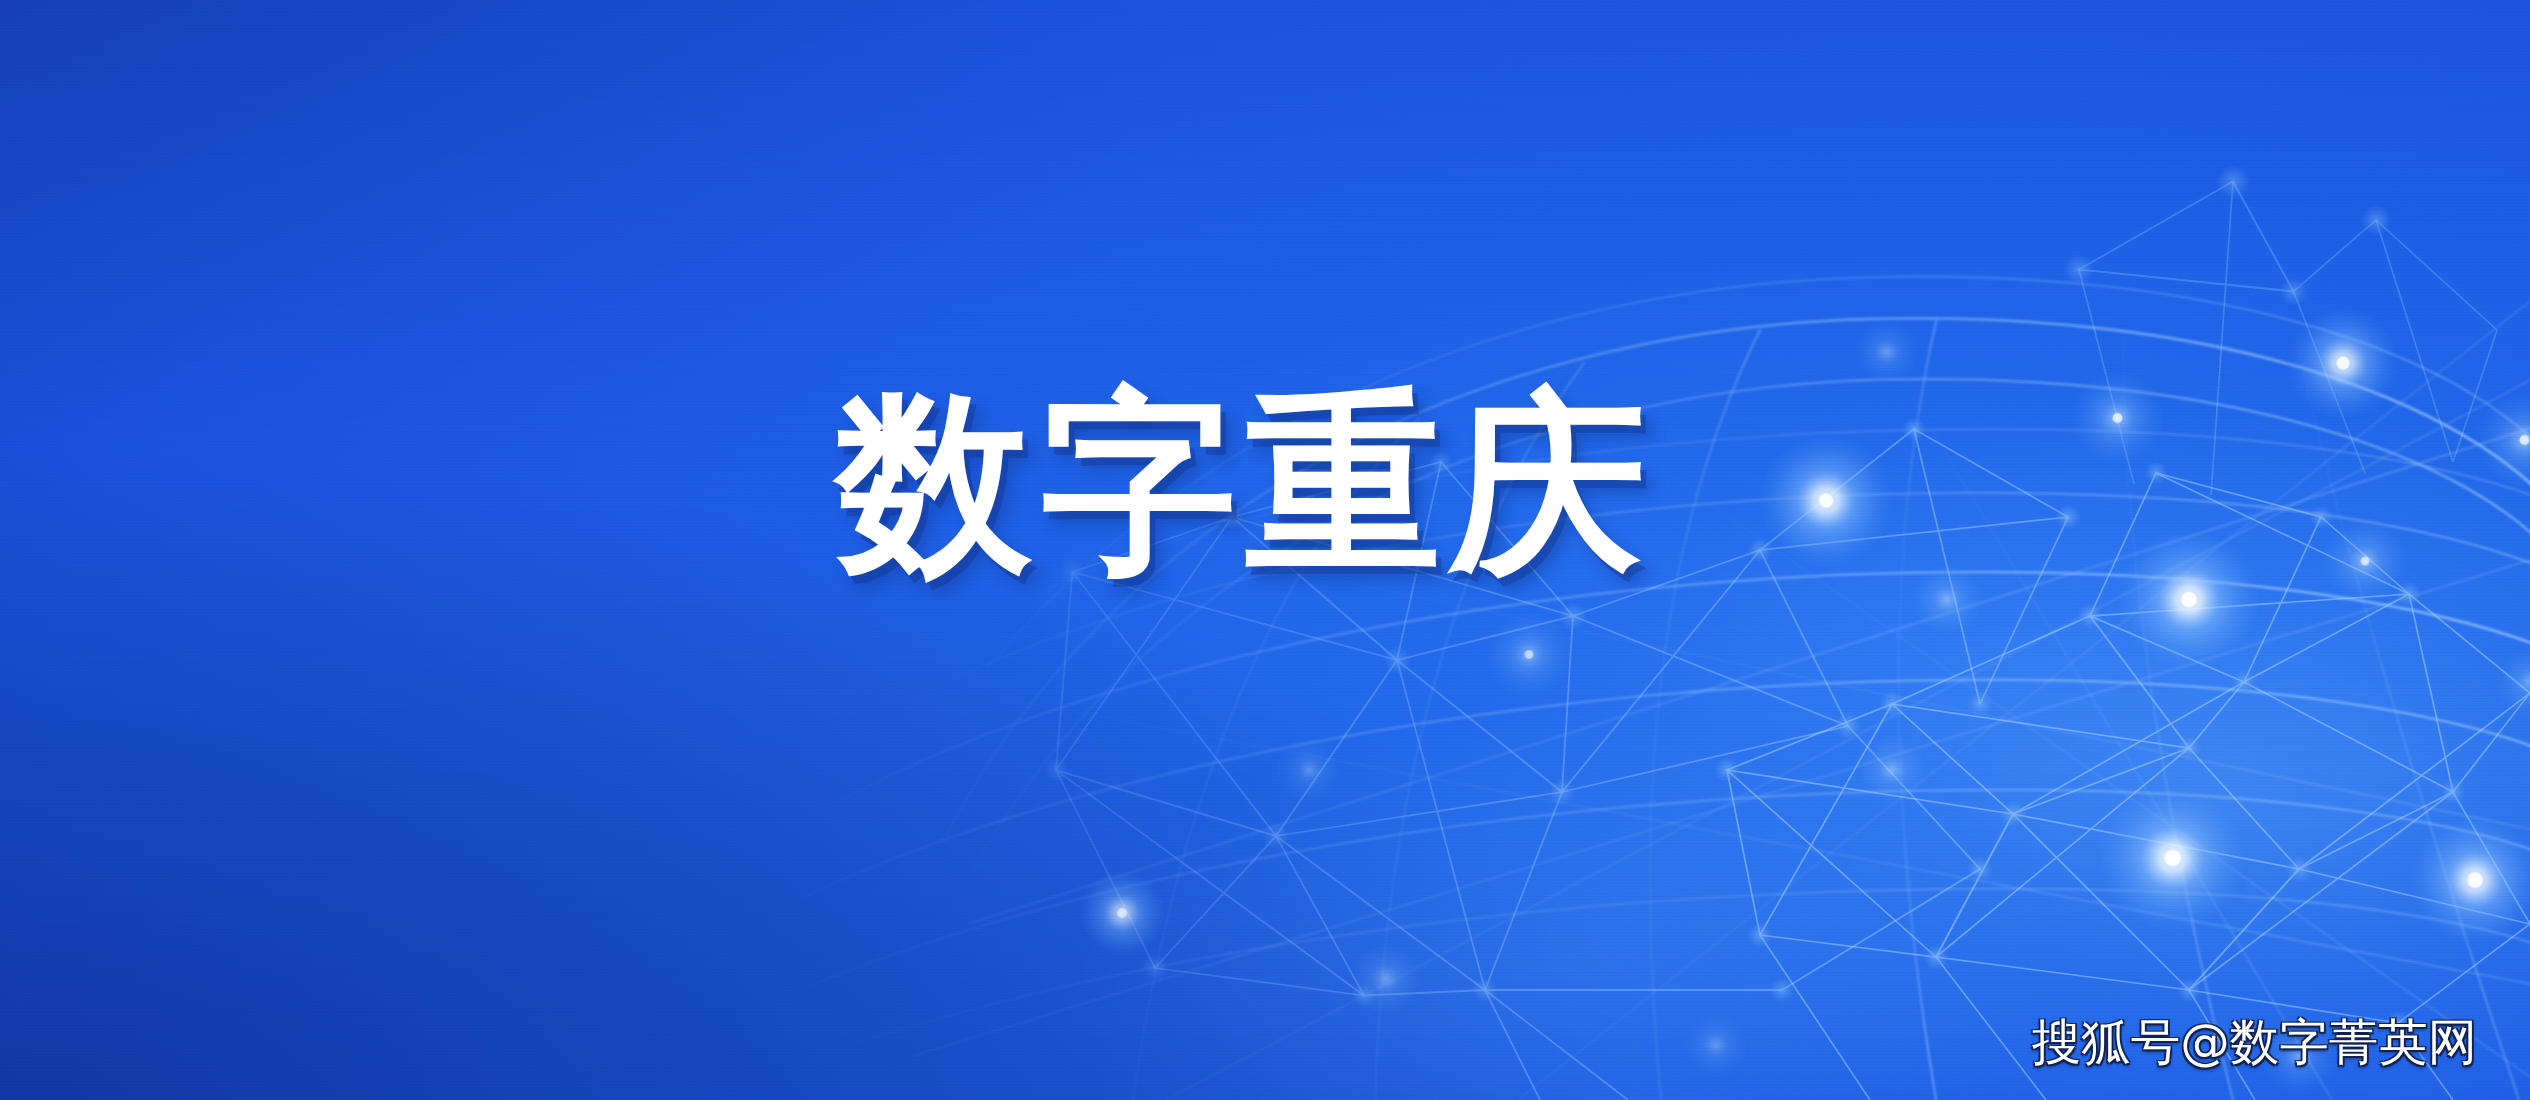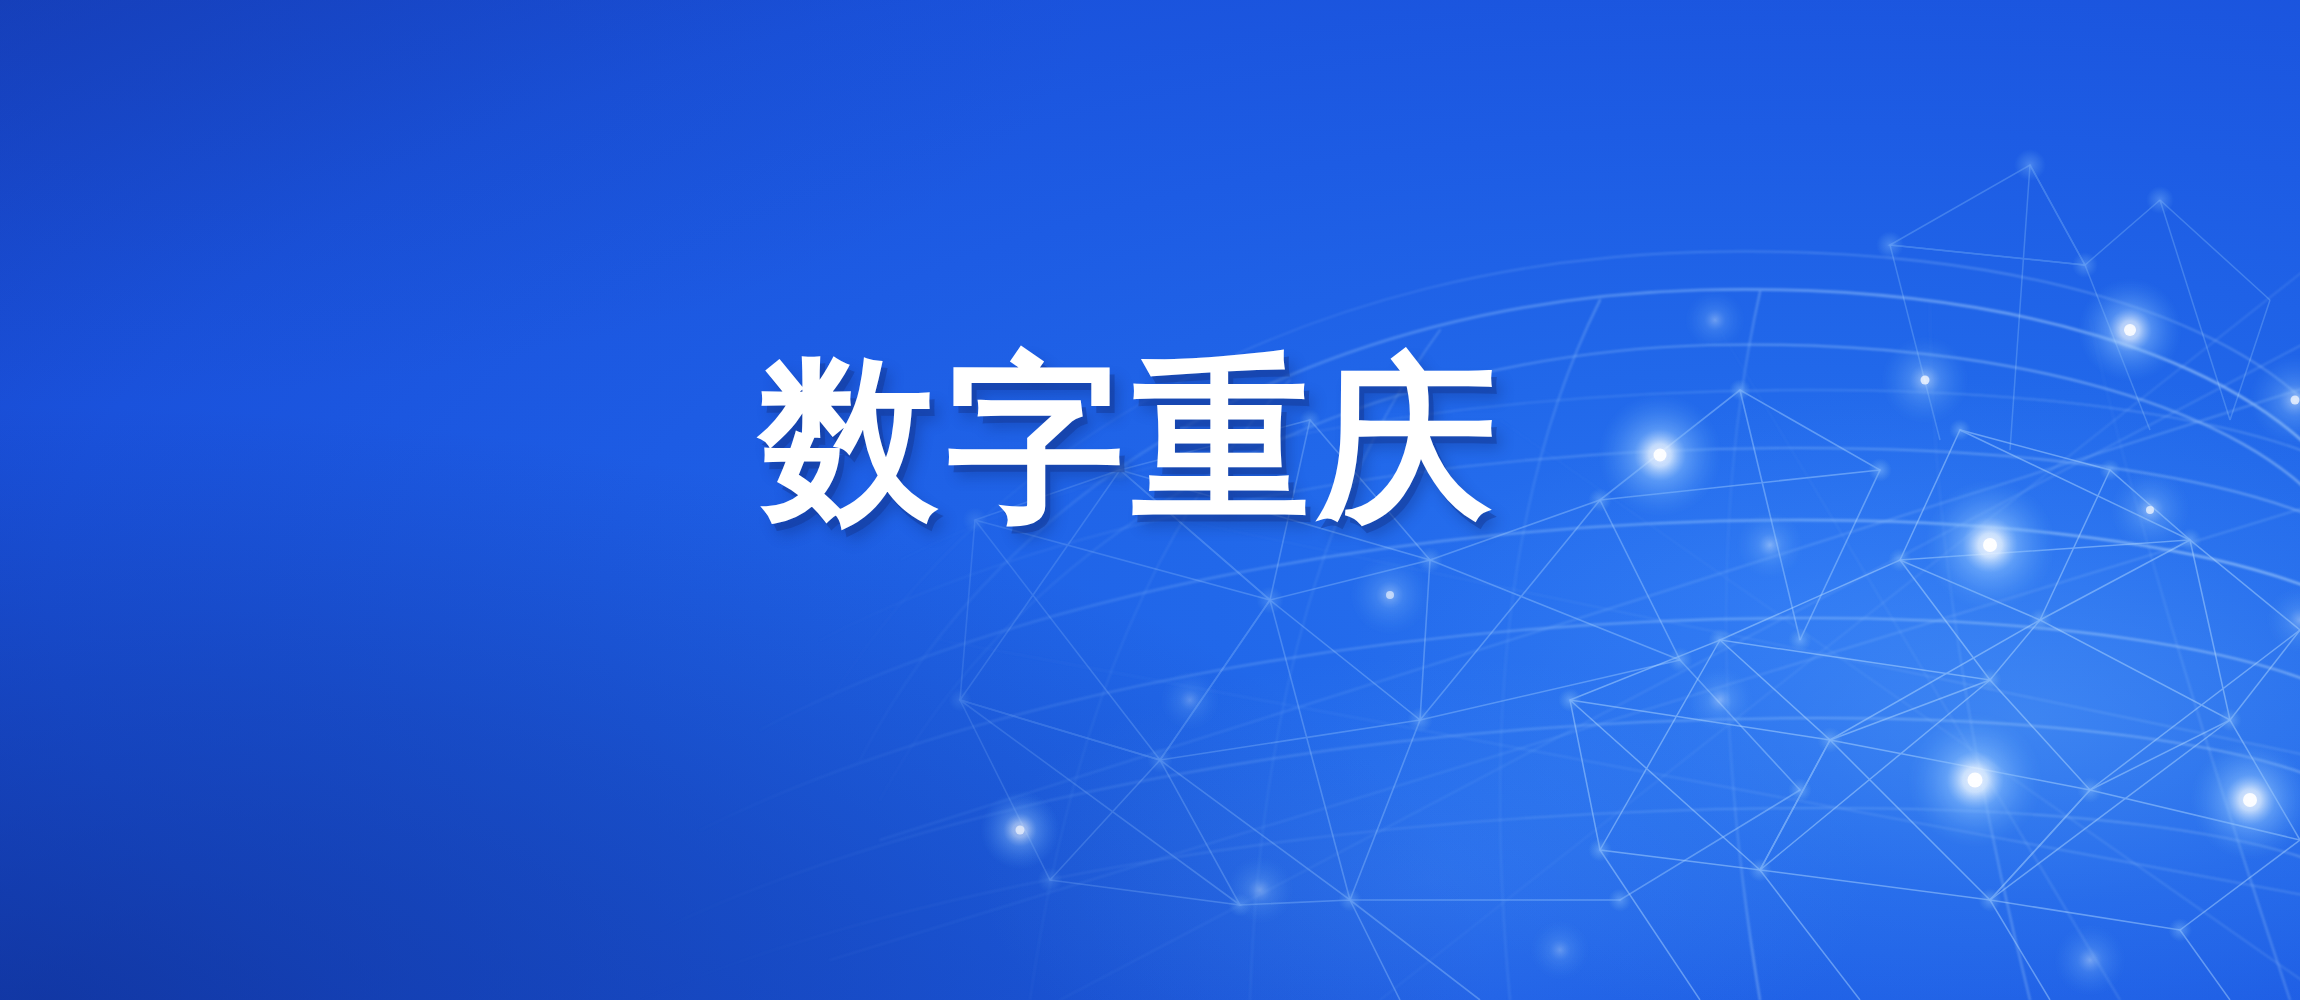--- a/index.html
+++ b/index.html
@@ -325,14 +325,15 @@
       <circle cx="2110" cy="470" r="11"></circle>
     </g>
   </svg>
 
   <div class="bg-noise"></div>
 
   <div class="title-wrap">
     <span class="title-text">数字重庆</span>
   </div>
 
+  <div class="watermark">搜狐号@数字菁英网</div>
 
 </div>
 
 </body></html>

